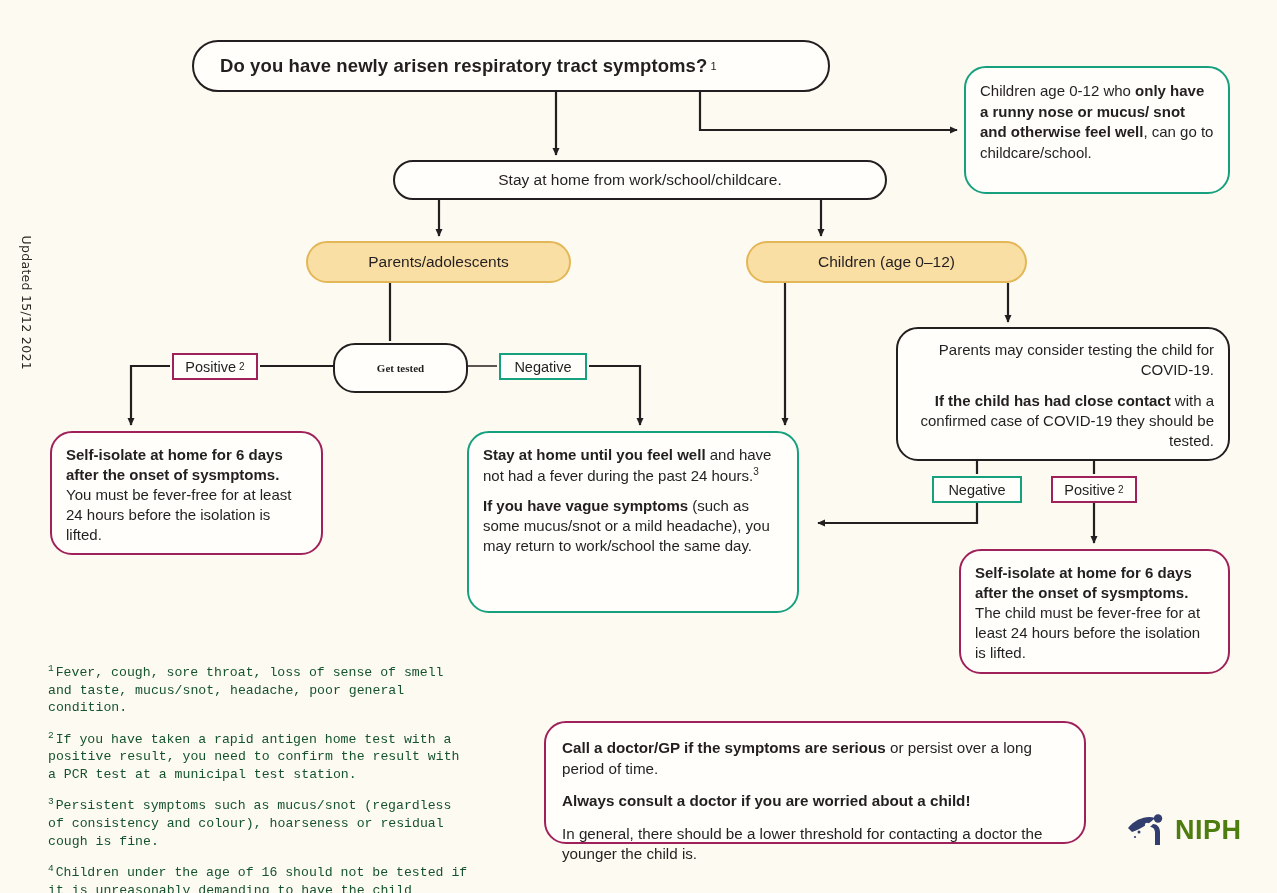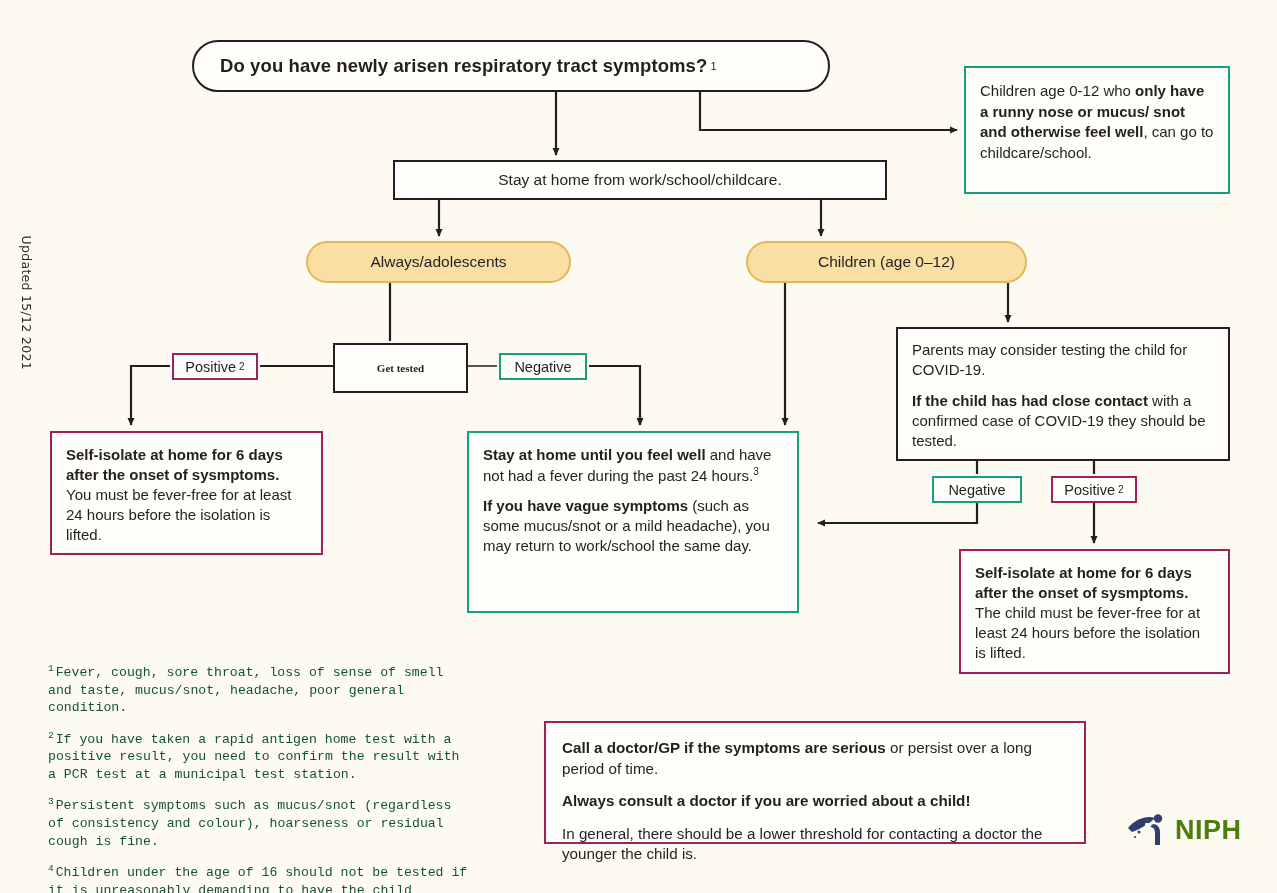--- a/index.html
+++ b/index.html
@@ -7,21 +7,21 @@
     width:1277px;height:893px;
     background:#fdfaf2;
     font-family:"Liberation Sans", sans-serif;
     color:#231f20;
     overflow:hidden;
     position:relative;
   }
   #canvas{position:absolute;left:0;top:0;width:1277px;height:893px;}
   svg.wires{position:absolute;left:0;top:0;width:1277px;height:893px;pointer-events:none;}
 
-  .node{position:absolute;box-sizing:border-box;background:#fffefb;}
+  .node{position:absolute;box-sizing:border-box;background:#fffefb;border-radius:22px;}
 
   
   .title-pill{
     left:192px;top:40px;width:638px;height:52px;
     border:2px solid #231f20;border-radius:26px;
     display:flex;align-items:center;
     padding-left:26px;
     font-size:18.5px;font-weight:bold;letter-spacing:.1px;
   }
   .title-pill sup{font-size:11px;font-weight:normal;vertical-align:super;margin-left:3px;}
@@ -70,21 +70,21 @@
 
   .box-body{padding:12px 14px 10px 14px;font-size:15px;line-height:1.33;}
   .box-body p{margin:0 0 10px 0;}
   .box-body p:last-child{margin-bottom:0;}
   .box-body b{font-weight:bold;}
   .box-body sup{font-size:10px;vertical-align:super;}
 
   .green-top{left:964px;top:66px;width:266px;height:128px;}
   .green-top .box-body{padding:13px 14px;line-height:1.38;}
 
-  .parents-box{left:896px;top:327px;width:334px;height:134px;}
+  .parents-box{left:896px;top:327px;width:334px;height:134px;text-align:right;}
   .parents-box .box-body{padding:11px 14px;line-height:1.35;}
 
   .isolate-left{left:50px;top:431px;width:273px;height:124px;}
   .stay-well{left:467px;top:431px;width:332px;height:182px;}
   .isolate-right{left:959px;top:549px;width:271px;height:125px;}
 
   
   .footnotes{
     position:absolute;left:48px;top:663px;width:420px;
     font-size:13.2px;line-height:1.32;color:#14532d;
@@ -166,21 +166,21 @@
     <div class="box-body">
       <p><span>Children age 0-12 who </span><b>only have a runny nose or mucus/ snot and otherwise feel well</b><span>, can go to childcare/school.</span></p>
     </div>
   </div>
 
   <div class="node rect-black stay-home">
     <span>Stay at home from work/school/childcare.</span>
   </div>
 
   <div class="node pill-amber pill-adults">
-    <span>Always/adolescents</span>
+    <span>Parents/adolescents</span>
   </div>
 
   <div class="node pill-amber pill-children">
     <span>Children (age 0–12)</span>
   </div>
 
   <div class="node rect-black get-tested">
     <span>Get tested</span>
   </div>
 

